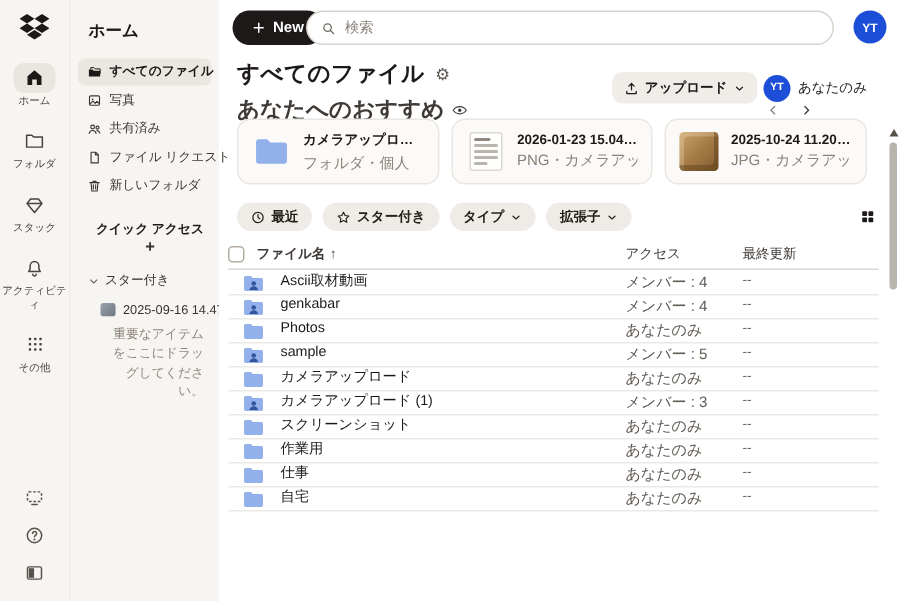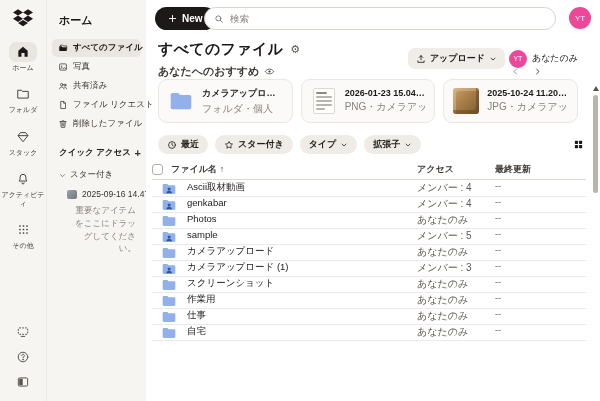--- a/index.html
+++ b/index.html
@@ -14,47 +14,47 @@
   .rail-item.sel .ric { background:#e9e6e0; }
   .rail-label { font-size:7px; color:#47423d; margin-top:2px; text-align:center; line-height:1.2; max-width:44px; }
   .rail-bottom { margin-top:auto; display:flex; flex-direction:column; align-items:center; gap:11px; padding-bottom:12px; }
 
   
   .sidebar { position:absolute; left:46px; top:0; bottom:0; width:100px; background:#f7f5f1; border-left:1px solid #efece7; z-index:2; }
   .sb-title { font-size:11px; font-weight:bold; padding:13px 12px 10px; }
   .sb-item { height:18px; margin:1px 5px; padding:0 6px; display:flex; align-items:center; gap:5px; font-size:8.5px; color:#39342f; border-radius:5px; cursor:pointer; white-space:nowrap; }
   .sb-item.sel { background:#eae7e1; font-weight:bold; color:#1e1919; }
   .sb-icn { width:10px; height:10px; flex:0 0 auto; display:flex; }
-  .qa-head { display:flex; align-items:center; justify-content:space-between; padding:0 5px 0 12px; margin-top:14px; font-size:8.5px; font-weight:bold; }
+  .qa-head { display:flex; align-items:center; justify-content:space-between; padding:0 5px 0 12px; margin-top:14px; font-size:8.5px; font-weight:bold;flex-direction:column; }
   .qa-plus { font-size:11px; color:#39342f; cursor:pointer; }
   .tree-head { display:flex; align-items:center; gap:4px; font-size:8.5px; color:#39342f; padding:0 12px; margin-top:10px; cursor:pointer; }
   .tree-item { display:flex; align-items:center; gap:5px; font-size:8.5px; color:#39342f; padding:0 12px 0 20px; margin-top:8px; cursor:pointer; white-space:nowrap; overflow:hidden; }
   .mini-thumb { width:10px; height:9px; border-radius:2px; background:linear-gradient(135deg,#9aa3ad,#6f7880); flex:0 0 auto; }
   .sb-hint { font-size:8.5px; color:#8d857c; line-height:1.5; padding:5px 10px 0 21px;text-align:right; }
 
   
   .main { position:absolute; left:146px; top:0; right:0; bottom:0; background:#fff; }
 
   .newbtn { position:absolute; left:9px; top:7px; height:23px; background:#1e1919; color:#fff; border:none; border-radius:12px; display:flex; align-items:center; gap:5px; padding:0 13px; font-size:10px; font-weight:bold; cursor:pointer; }
   .search { position:absolute; left:58px; top:7px; right:44px; height:23px; border:1px solid #d8d4cd; border-radius:12px; background:#fff; display:flex; align-items:center; gap:6px; padding:0 9px; }
   .search input { border:none; outline:none; flex:1; font-size:9.5px; color:#1e1919; background:transparent; font-family:inherit; }
   .search input::placeholder { color:#8a8178; }
-  .avatar { border-radius:50%; background:#ec4899; color:#fff; font-weight:normal; display:flex; align-items:center; justify-content:center;text-align:right; }
+  .avatar { border-radius:50%; background:#1d4ed8; color:#fff; font-weight:bold; display:flex; align-items:center; justify-content:center;text-align:right; }
   .avatar.top { position:absolute; right:9px; top:7px; width:22px; height:22px; font-size:8px; cursor:pointer; }
   .avatar.small { width:18px; height:18px; font-size:7px; }
 
   .page-head { position:absolute; top:36px; left:0; right:10px; height:26px; display:flex; align-items:center; padding:0 12px; }
   .page-title { font-size:15px; font-weight:bold; letter-spacing:.3px; }
   .gear { font-size:11px; color:#5d5751; margin-left:7px; cursor:pointer; }
   .head-actions { margin-left:auto; display:flex; align-items:center; gap:4px;margin-top:19px; }
   .hbtn { height:21px; background:#f0ede9; border:none; border-radius:7px; display:flex; align-items:center; gap:4px; padding:0 8px; font-size:9px; font-weight:bold; color:#1e1919; cursor:pointer; font-family:inherit; }
   .head-access { font-size:9px; color:#1e1919; margin-left:1px; }
 
   .reco-row { position:absolute; top:64px; left:12px; right:14px; display:flex; align-items:center; }
-  .reco-title { font-size:11px; font-weight:bold; color:#3f3a36; display:flex; align-items:center; gap:5px; }
+  .reco-title { font-size:15px; font-weight:bold; color:#3f3a36; display:flex; align-items:center; gap:5px; }
   .reco-nav { position:absolute; right:44px; display:flex; gap:13px; color:#6f6961; }
   .reco-nav span { cursor:pointer; display:flex; }
 
   .cards { position:absolute; top:79px; left:12px; right:22px; display:flex; gap:8px; }
   .card { flex:1 1 0; min-width:0; height:44px; background:#fbfaf8; border:1px solid #eae6e1; border-radius:9px; display:flex; align-items:center; gap:8px; padding:0 9px; cursor:pointer; }
   .card-thumb { width:26px; height:26px; flex:0 0 auto; display:flex; align-items:center; justify-content:center; }
   .doc-thumb { width:22px; height:26px; background:#fefefd; border:1px solid #dcd8d2; border-radius:2px; padding:3px 2px; display:flex; flex-direction:column; gap:2.5px; }
   .doc-thumb i { display:block; height:1.5px; background:#b9b4ad; border-radius:1px; }
   .doc-thumb i:first-child { background:#8f8982; width:70%; }
   .photo-thumb { width:26px; height:26px; border-radius:3px; background:linear-gradient(135deg,#c9a36b 0%,#a97f48 45%,#7e5c31 100%); box-shadow:inset -3px -4px 0 rgba(90,60,25,.45), inset 3px 3px 0 rgba(255,240,215,.25); }
@@ -65,21 +65,21 @@
   .filters { position:absolute; top:135px; left:12px; right:16px; display:flex; align-items:center; gap:7px; }
   .chip { height:19px; background:#efece7; border:none; border-radius:10px; display:flex; align-items:center; gap:4px; padding:0 9px; font-size:9px; font-weight:bold; color:#232019; cursor:pointer; font-family:inherit; }
   .view-toggle { margin-left:auto; cursor:pointer; display:flex; }
 
   .thead { position:absolute; top:159px; left:6px; right:14px; height:21px; display:flex; align-items:center; border-bottom:1px solid #dcd8d2; font-size:9px; font-weight:bold; color:#3f3a36; }
   .cbox { width:11px; height:11px; border:1px solid #b3ada4; border-radius:3px; background:#fff; cursor:pointer; flex:0 0 auto; }
   .th-name { margin-left:8px; cursor:pointer; }
   .th-arrow { font-weight:normal; margin-left:3px; color:#47423d; }
   .col-access { position:absolute; left:265px; font-weight:normal; color:#5f5952; }
   .col-upd { position:absolute; left:343px; font-weight:normal; color:#5f5952; }
-  .thead .col-access, .thead .col-upd { font-weight:bold; color:#3f3a36; }
+  .thead .col-access, .thead .col-upd { font-weight:normal; color:#3f3a36; }
 
   .rows { position:absolute; top:181px; left:6px; right:14px; }
   .row { position:relative; height:16px; display:flex; border-bottom:1px solid #edeae5; cursor:pointer; }
   .ficon { width:16px; height:16px; margin-left:9px; flex:0 0 auto; display:flex; }
   .rname { margin-left:10px; font-size:9.5px; color:#1e1919; }
   .racc { position:absolute; left:265px; font-size:10px; color:#5f5952; }
   .rupd { position:absolute; left:343px; font-size:9px; color:#5f5952; }
 
   .sbar { position:absolute; right:1px; top:88px; bottom:2px; width:7px; z-index:4; }
   .sbar-up { position:absolute; top:-2px; left:1px; width:0; height:0; border-left:3px solid transparent; border-right:3px solid transparent; border-bottom:5px solid #57524c; }
@@ -215,21 +215,21 @@
       </span>
       <span>ファイル リクエスト</span>
     </div>
     <div class="sb-item">
       <span class="sb-icn">
         <svg width="10" height="10" viewBox="0 0 24 24" fill="none" stroke="#39342f" stroke-width="1.8" stroke-linecap="round" stroke-linejoin="round">
             <path d="M4.5 6.5h15M9.5 6.5V4.5h5v2M6.5 6.5l1.2 13.5h8.6l1.2-13.5"></path>
             <path d="M10.2 10v6.5M13.8 10v6.5"></path>
           </svg>
       </span>
-      <span>削除したファイル</span>
+      <span>新しいフォルダ</span>
     </div>
 
     <div class="qa-head">
       <span>クイック アクセス</span>
       <span class="qa-plus">+</span>
     </div>
 
     <div class="tree-head">
       <span>
         <svg width="7" height="7" viewBox="0 0 24 24" fill="none" stroke="#57524c" stroke-width="2.4" stroke-linecap="round">

